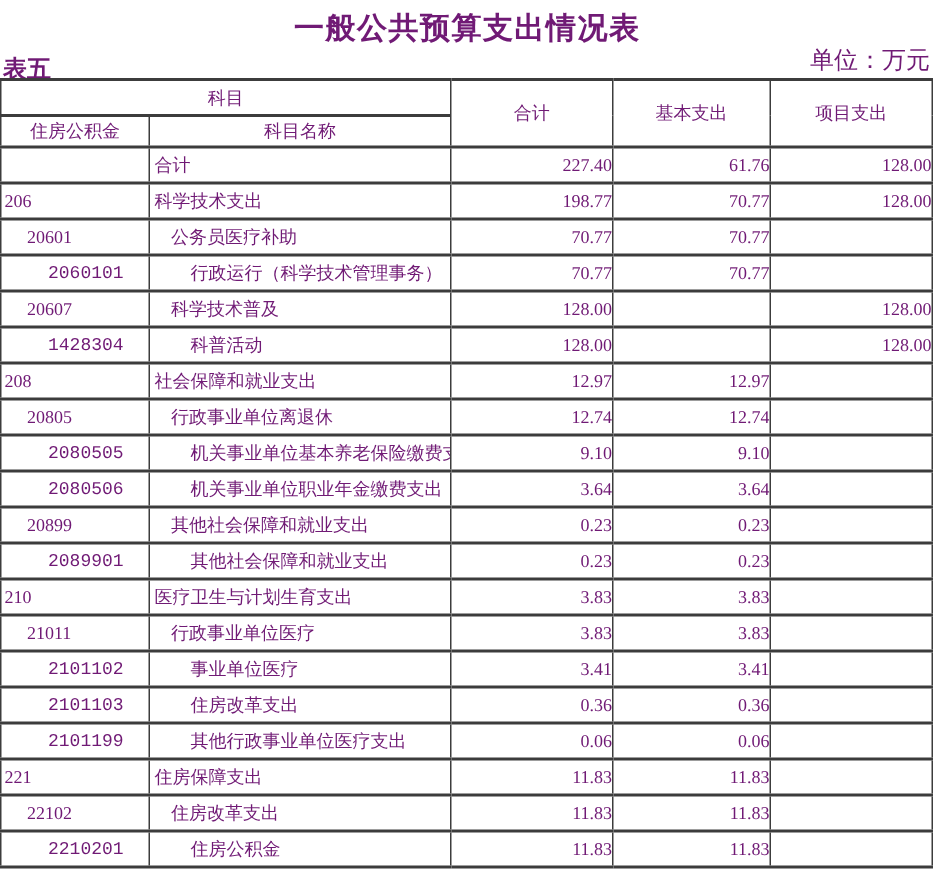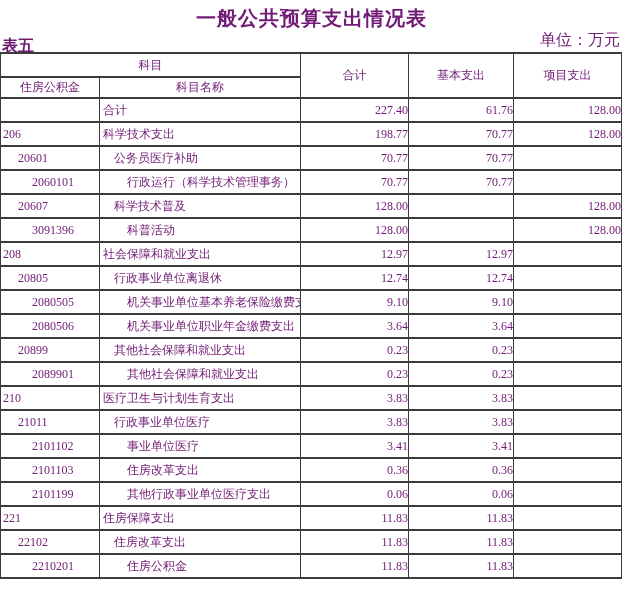--- a/index.html
+++ b/index.html
@@ -44,21 +44,21 @@
   }
   thead tr.h1 { height:24px;font-family:Liberation Serif, serif; }
   thead tr.h2 { height:21px; }
   tbody tr { height:24px; }
   th { text-align:center; vertical-align:middle; }
   td.code { text-align:left; }
   td.name { text-align:left; }
   td.num  { text-align:right; padding-right:3px;margin-top:47px; }
   td.code.lv1 { padding-left:2px; }
   td.code.lv2 { padding-left:17px; }
-  td.code.lv3 { padding-left:31px; }
+  td.code.lv3 { padding-left:31px;font-family:Liberation Mono, monospace; }
   td.name.lv0, td.name.lv1 { padding-left:3px; }
   td.name.lv2 { padding-left:14px; }
   td.name.lv3 { padding-left:27px; }
 </style>
 </head>
 <body>
 
 <div class="screen">
 
   <div class="title">一般公共预算支出情况表</div>
@@ -115,21 +115,21 @@
       <td class="num"></td>
     </tr>
         <tr>
       <td class="code lv2">20607</td>
       <td class="name lv2">科学技术普及</td>
       <td class="num">128.00</td>
       <td class="num"></td>
       <td class="num">128.00</td>
     </tr>
         <tr>
-      <td class="code lv3">3091396</td>
+      <td class="code lv3">1428304</td>
       <td class="name lv3">科普活动</td>
       <td class="num">128.00</td>
       <td class="num"></td>
       <td class="num">128.00</td>
     </tr>
         <tr>
       <td class="code lv1">208</td>
       <td class="name lv1">社会保障和就业支出</td>
       <td class="num">12.97</td>
       <td class="num">12.97</td>

